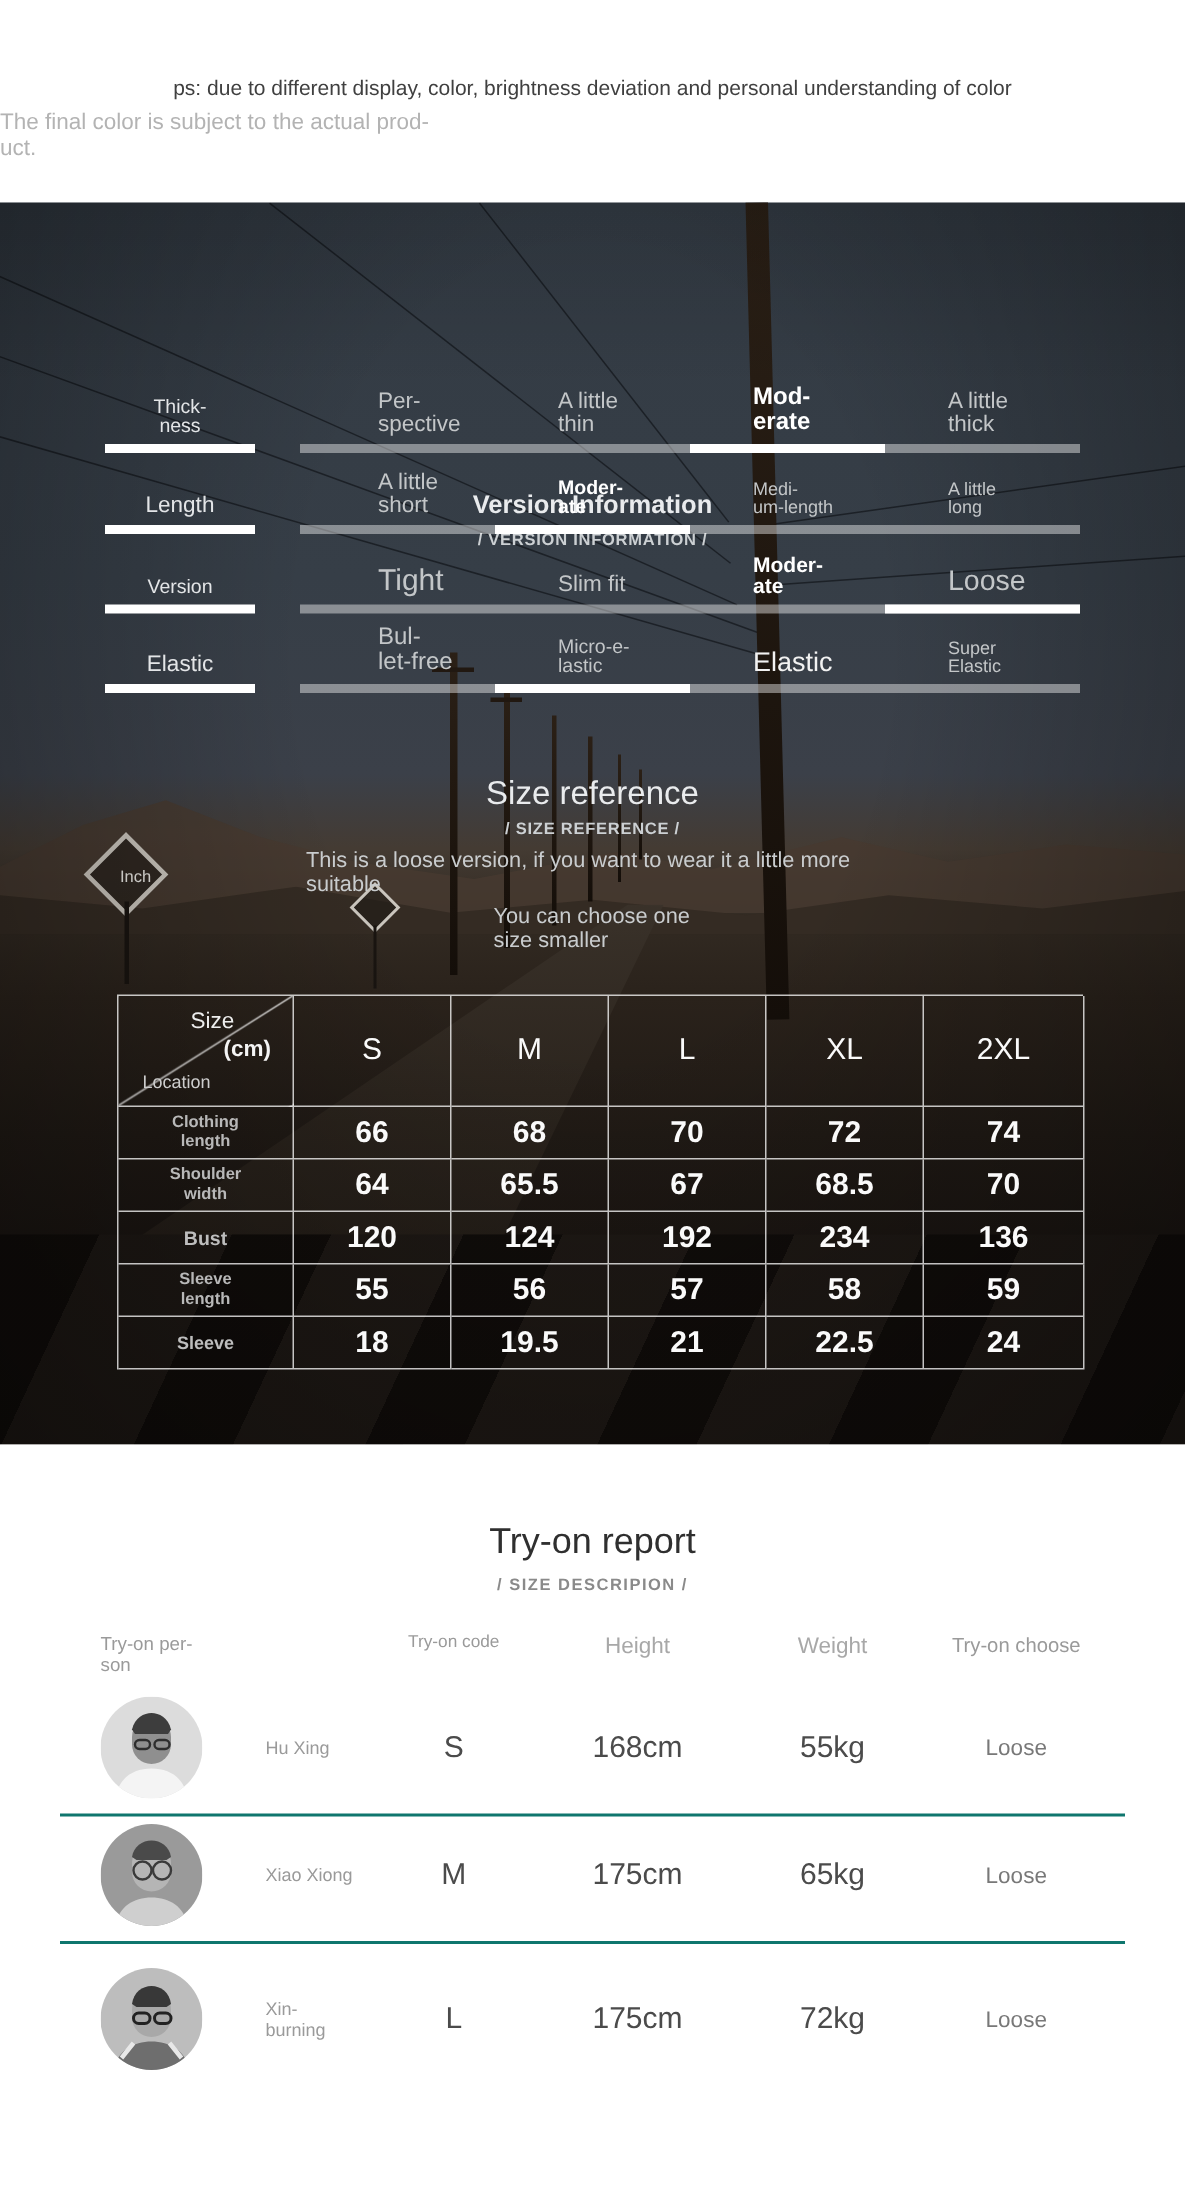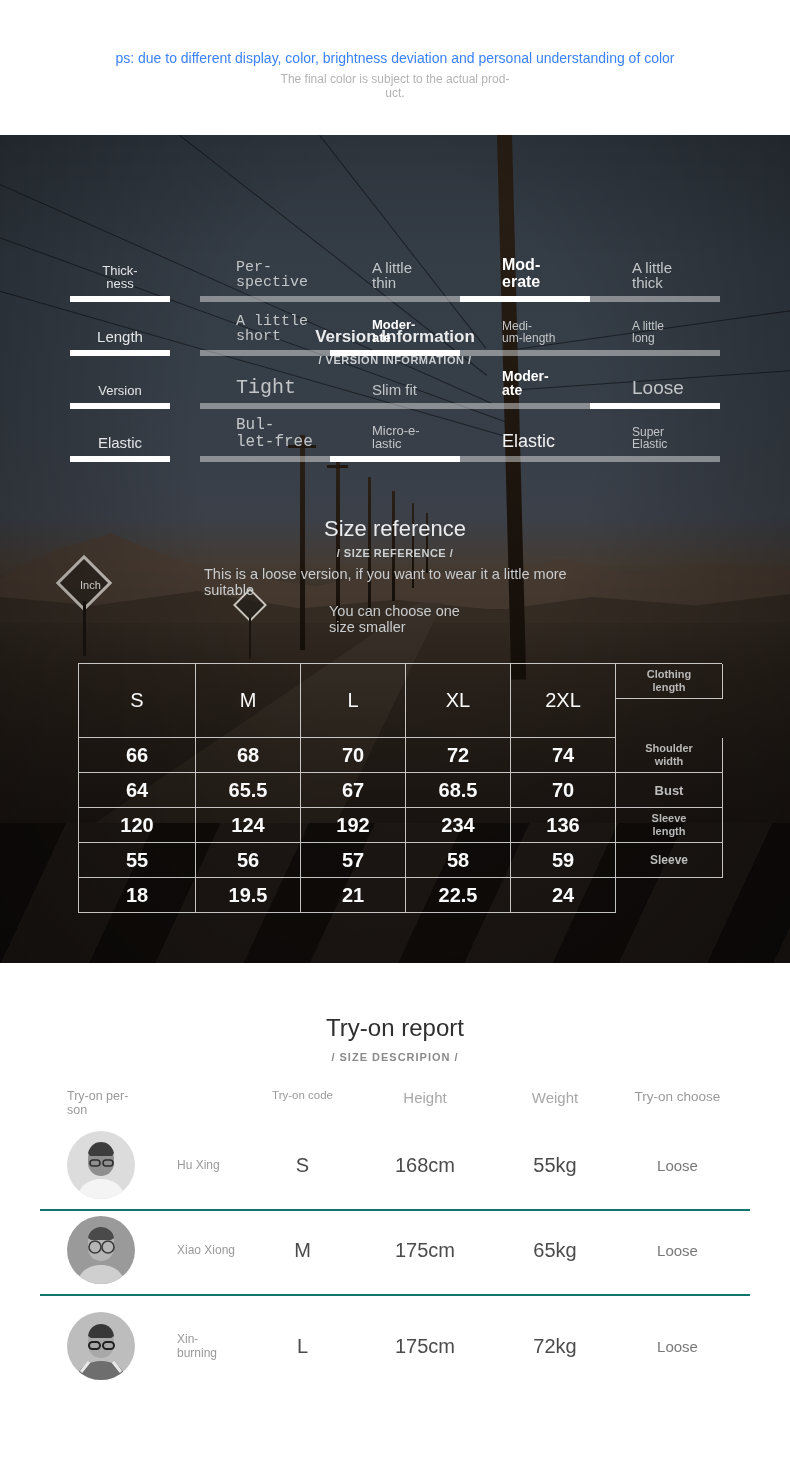--- a/index.html
+++ b/index.html
@@ -2,23 +2,23 @@
 <html><head>
 <meta charset="utf-8">
 <style>
   html,body{margin:0;padding:0;background:#fff;}
   *{box-sizing:border-box;}
   .page{position:relative;width:790px;height:1467px;overflow:hidden;
         font-family:"Liberation Sans",sans-serif;background:#fff;}
 
   
   .notice1{position:absolute;top:50px;left:0;width:100%;text-align:center;
-           font-size:14px;color:#3b82f6;}
-  .notice2{position:absolute;top:73px;left:0;width:100%;text-align:center;
-           font-size:12px;line-height:1.15;color:#b3b3b3;white-space:pre-line;}
+           font-size:14px;color:#404040;}
+  .notice2{position:absolute;top:73px;left:0;width:100%;
+           font-size:15px;line-height:1.15;color:#b3b3b3;white-space:pre-line;}
 
   
   .photo{position:absolute;top:135px;left:0;width:790px;height:828px;overflow:hidden;
          background:linear-gradient(180deg,#333b44 0%,#363e47 30%,#3b4049 46%,
                     #443b33 52%,#332b23 57%,#2a221b 64%,#201a15 75%,#181310 88%,#16110e 100%);}
   .mrange{position:absolute;left:0;width:100%;}
   .m1{top:392px;height:82px;background:#473a30;opacity:.85;
       clip-path:polygon(0 62%,7% 28%,14% 8%,22% 38%,30% 58%,40% 72%,52% 50%,60% 64%,71% 38%,80% 58%,90% 44%,100% 52%,100% 100%,0 100%);}
   .m2{top:430px;height:58px;background:#342b23;
       clip-path:polygon(0 55%,12% 70%,25% 45%,38% 75%,50% 60%,63% 78%,75% 55%,88% 70%,100% 50%,100% 100%,0 100%);}
@@ -43,21 +43,21 @@
            font-size:11px;font-weight:bold;letter-spacing:.5px;}
   .vt{top:192px;font-size:17px;font-weight:bold;}
   .vs{top:219px;}
   .vrow{position:absolute;left:0;width:790px;height:41px;}
   .vlabel{position:absolute;left:70px;width:100px;height:100%;}
   .vlabel .txt{position:absolute;bottom:11px;width:100%;text-align:center;color:#e3e5e7;
                white-space:pre-line;line-height:1.05;}
   .vlabel .bar{position:absolute;bottom:0;left:0;width:100%;height:6px;background:#fff;}
   .vopts{position:absolute;left:200px;width:520px;height:100%;}
   .vopt{position:absolute;bottom:11px;width:92px;color:#c3c6c8;white-space:pre-line;line-height:1.05;}
-  .vopt.c0{left:36px;font-family:Liberation Mono, monospace;} .vopt.c1{left:172px;} .vopt.c2{left:302px;} .vopt.c3{left:432px;}
+  .vopt.c0{left:52px;} .vopt.c1{left:172px;} .vopt.c2{left:302px;} .vopt.c3{left:432px;}
   .sz-md{font-size:15px;} .sz-sm{font-size:12px;} .sz-lg{font-size:20px;} .sz-xl{font-size:19px;}
   .em{color:#fff;font-weight:bold;font-size:16px;}
   .em-soft{color:#f2f2f2;font-size:18px;}
   .track{position:absolute;bottom:0;left:0;width:100%;height:6px;background:rgba(255,255,255,.42);}
   .seg{position:absolute;top:0;height:100%;width:25%;background:#fff;}
   .r0{top:126px;} .r1{top:180px;} .r2{top:233px;} .r3{top:286px;}
   .lbl-sm{font-size:13px;} .lbl-md{font-size:15px;}
 
   
   .st{top:381px;font-size:22px;}
@@ -221,20 +221,25 @@
       </div>
     </div>
 
     <div class="sec-title st">Size reference</div>
     <div class="sec-sub ss">/ SIZE REFERENCE /</div>
     <div class="note1">This is a loose version, if you want to wear it a little more suitable</div>
     <div class="note2">You can choose one
 size smaller</div>
 
     <div class="stable">
+      <div class="scell shead corner">
+        <span class="csize">Size</span>
+        <span class="cunit">(cm)</span>
+        <span class="cloc">Location</span>
+      </div>
       <div class="scell shead">S</div>
       <div class="scell shead">M</div>
       <div class="scell shead">L</div>
       <div class="scell shead">XL</div>
       <div class="scell shead">2XL</div>
 
       <div class="scell sbody srl">Clothing
 length</div>
       <div class="scell sbody">66</div>
       <div class="scell sbody">68</div>

